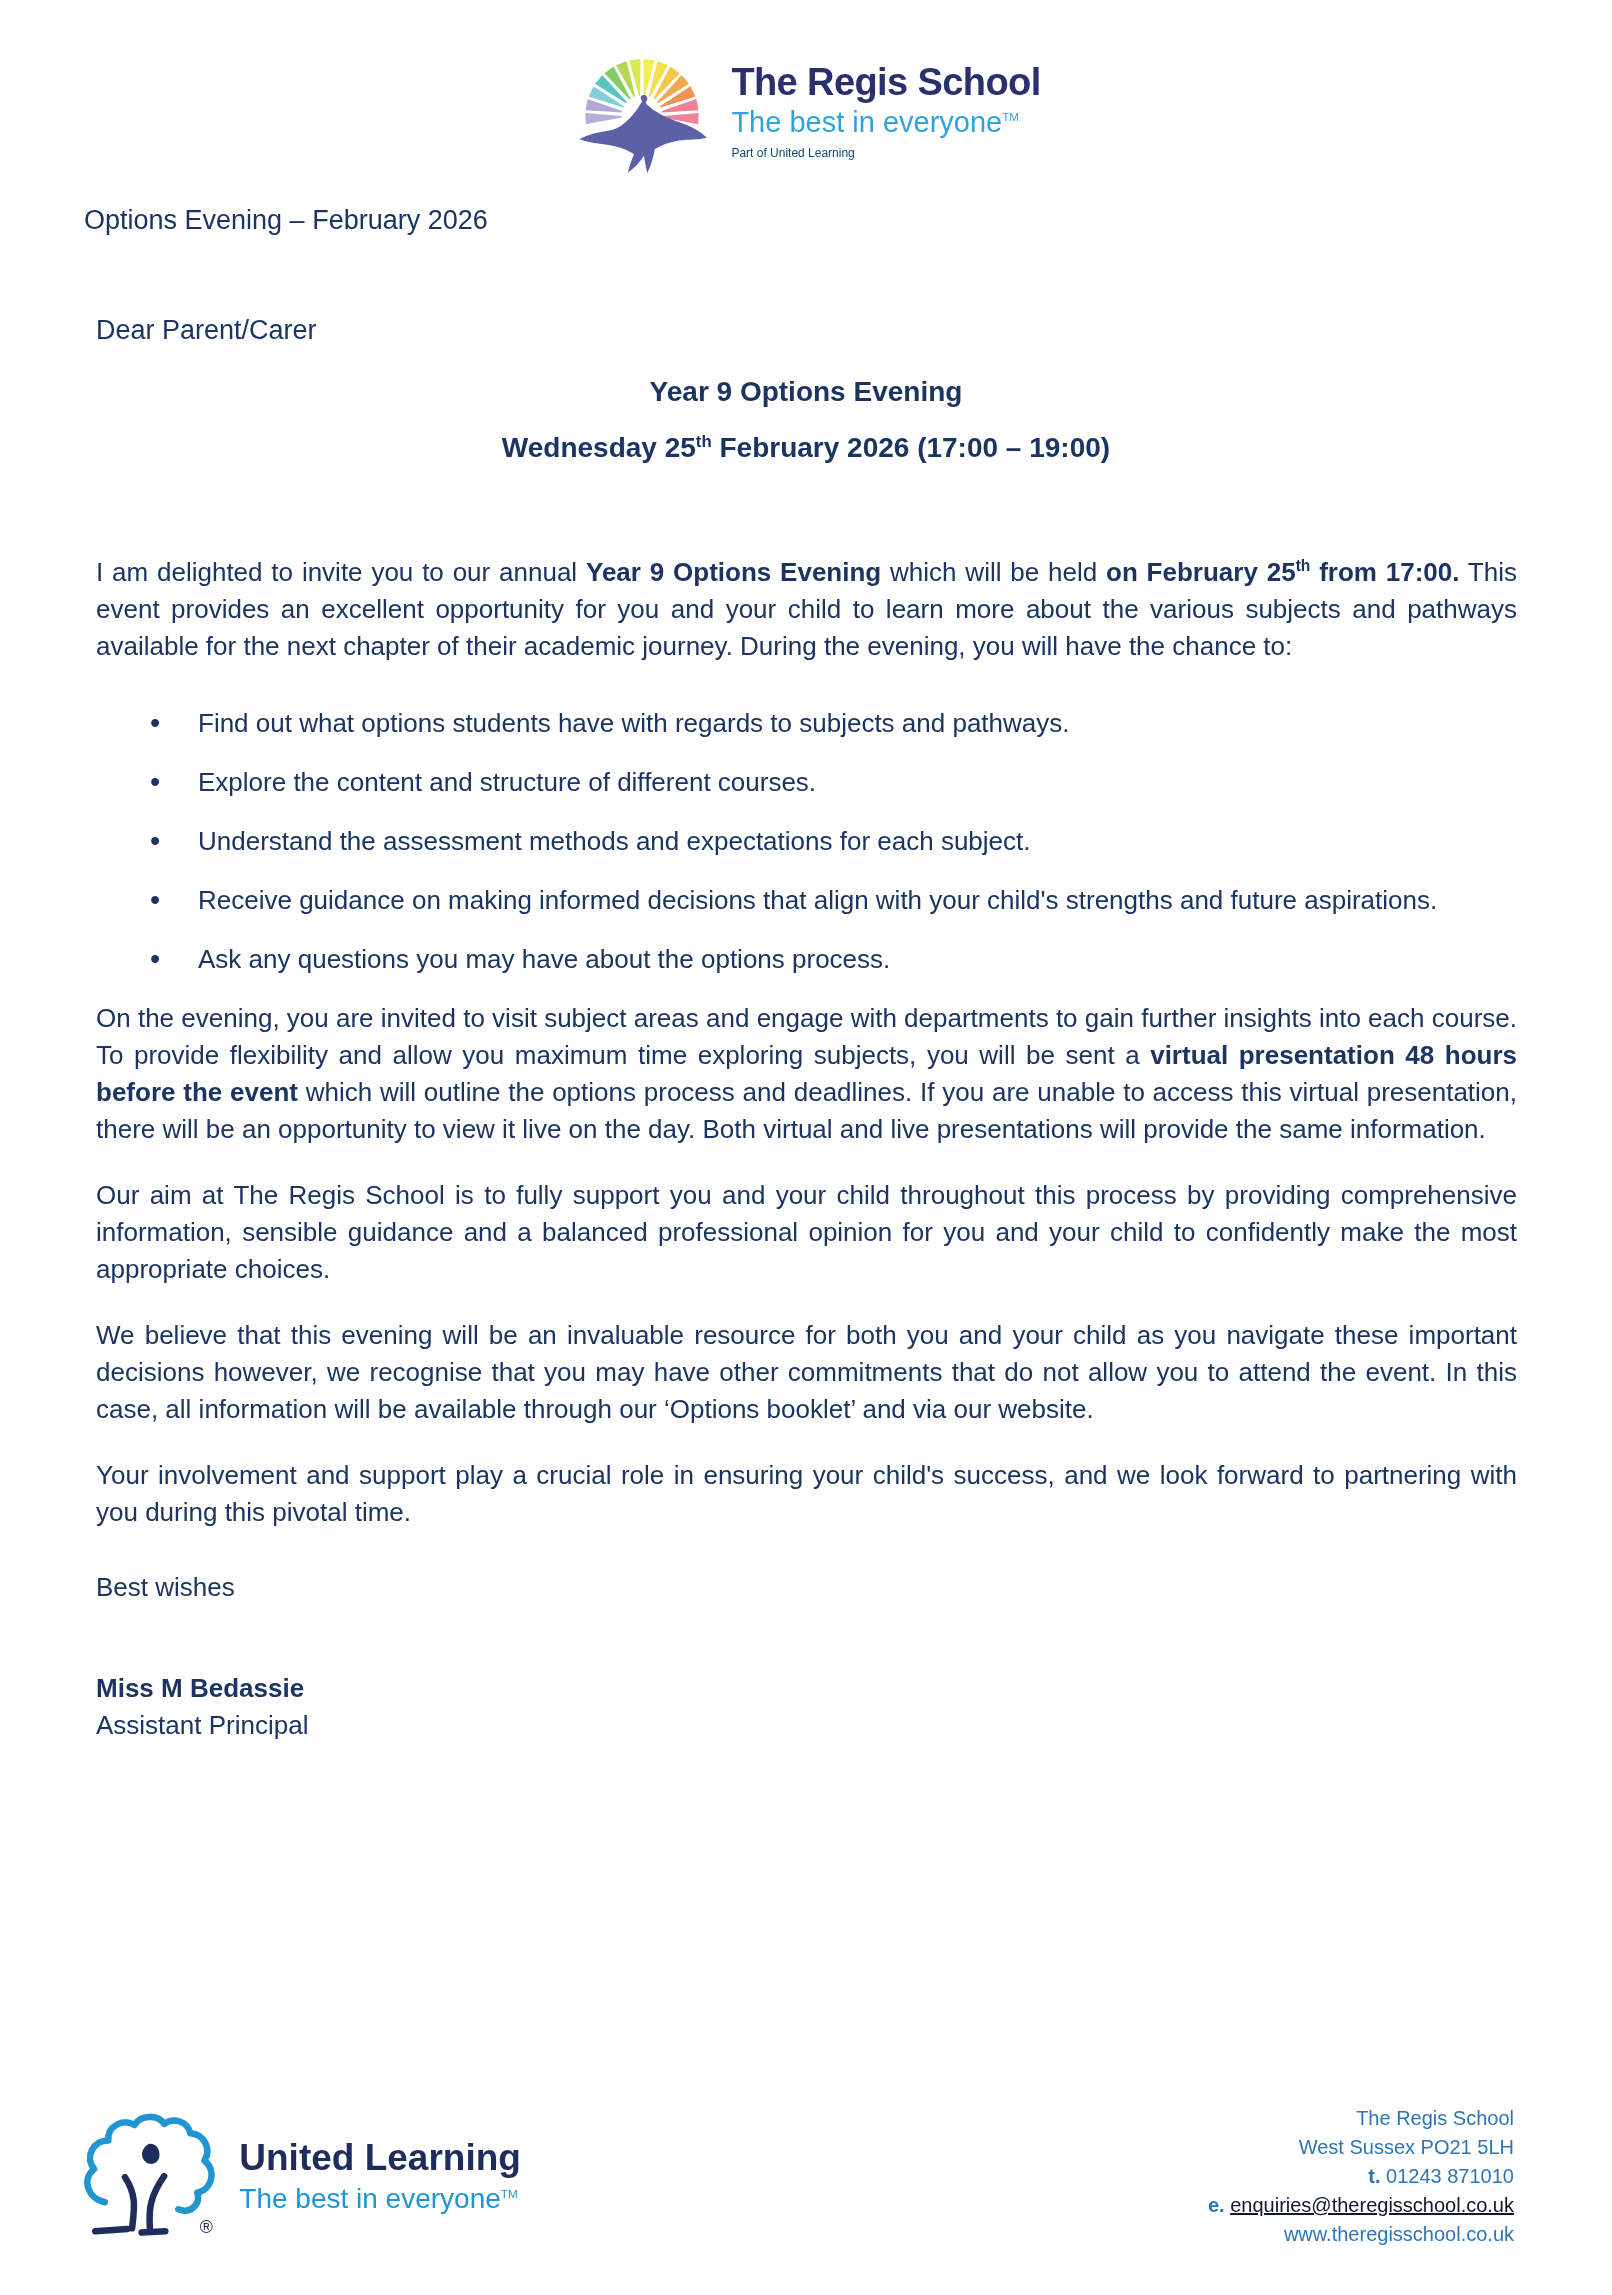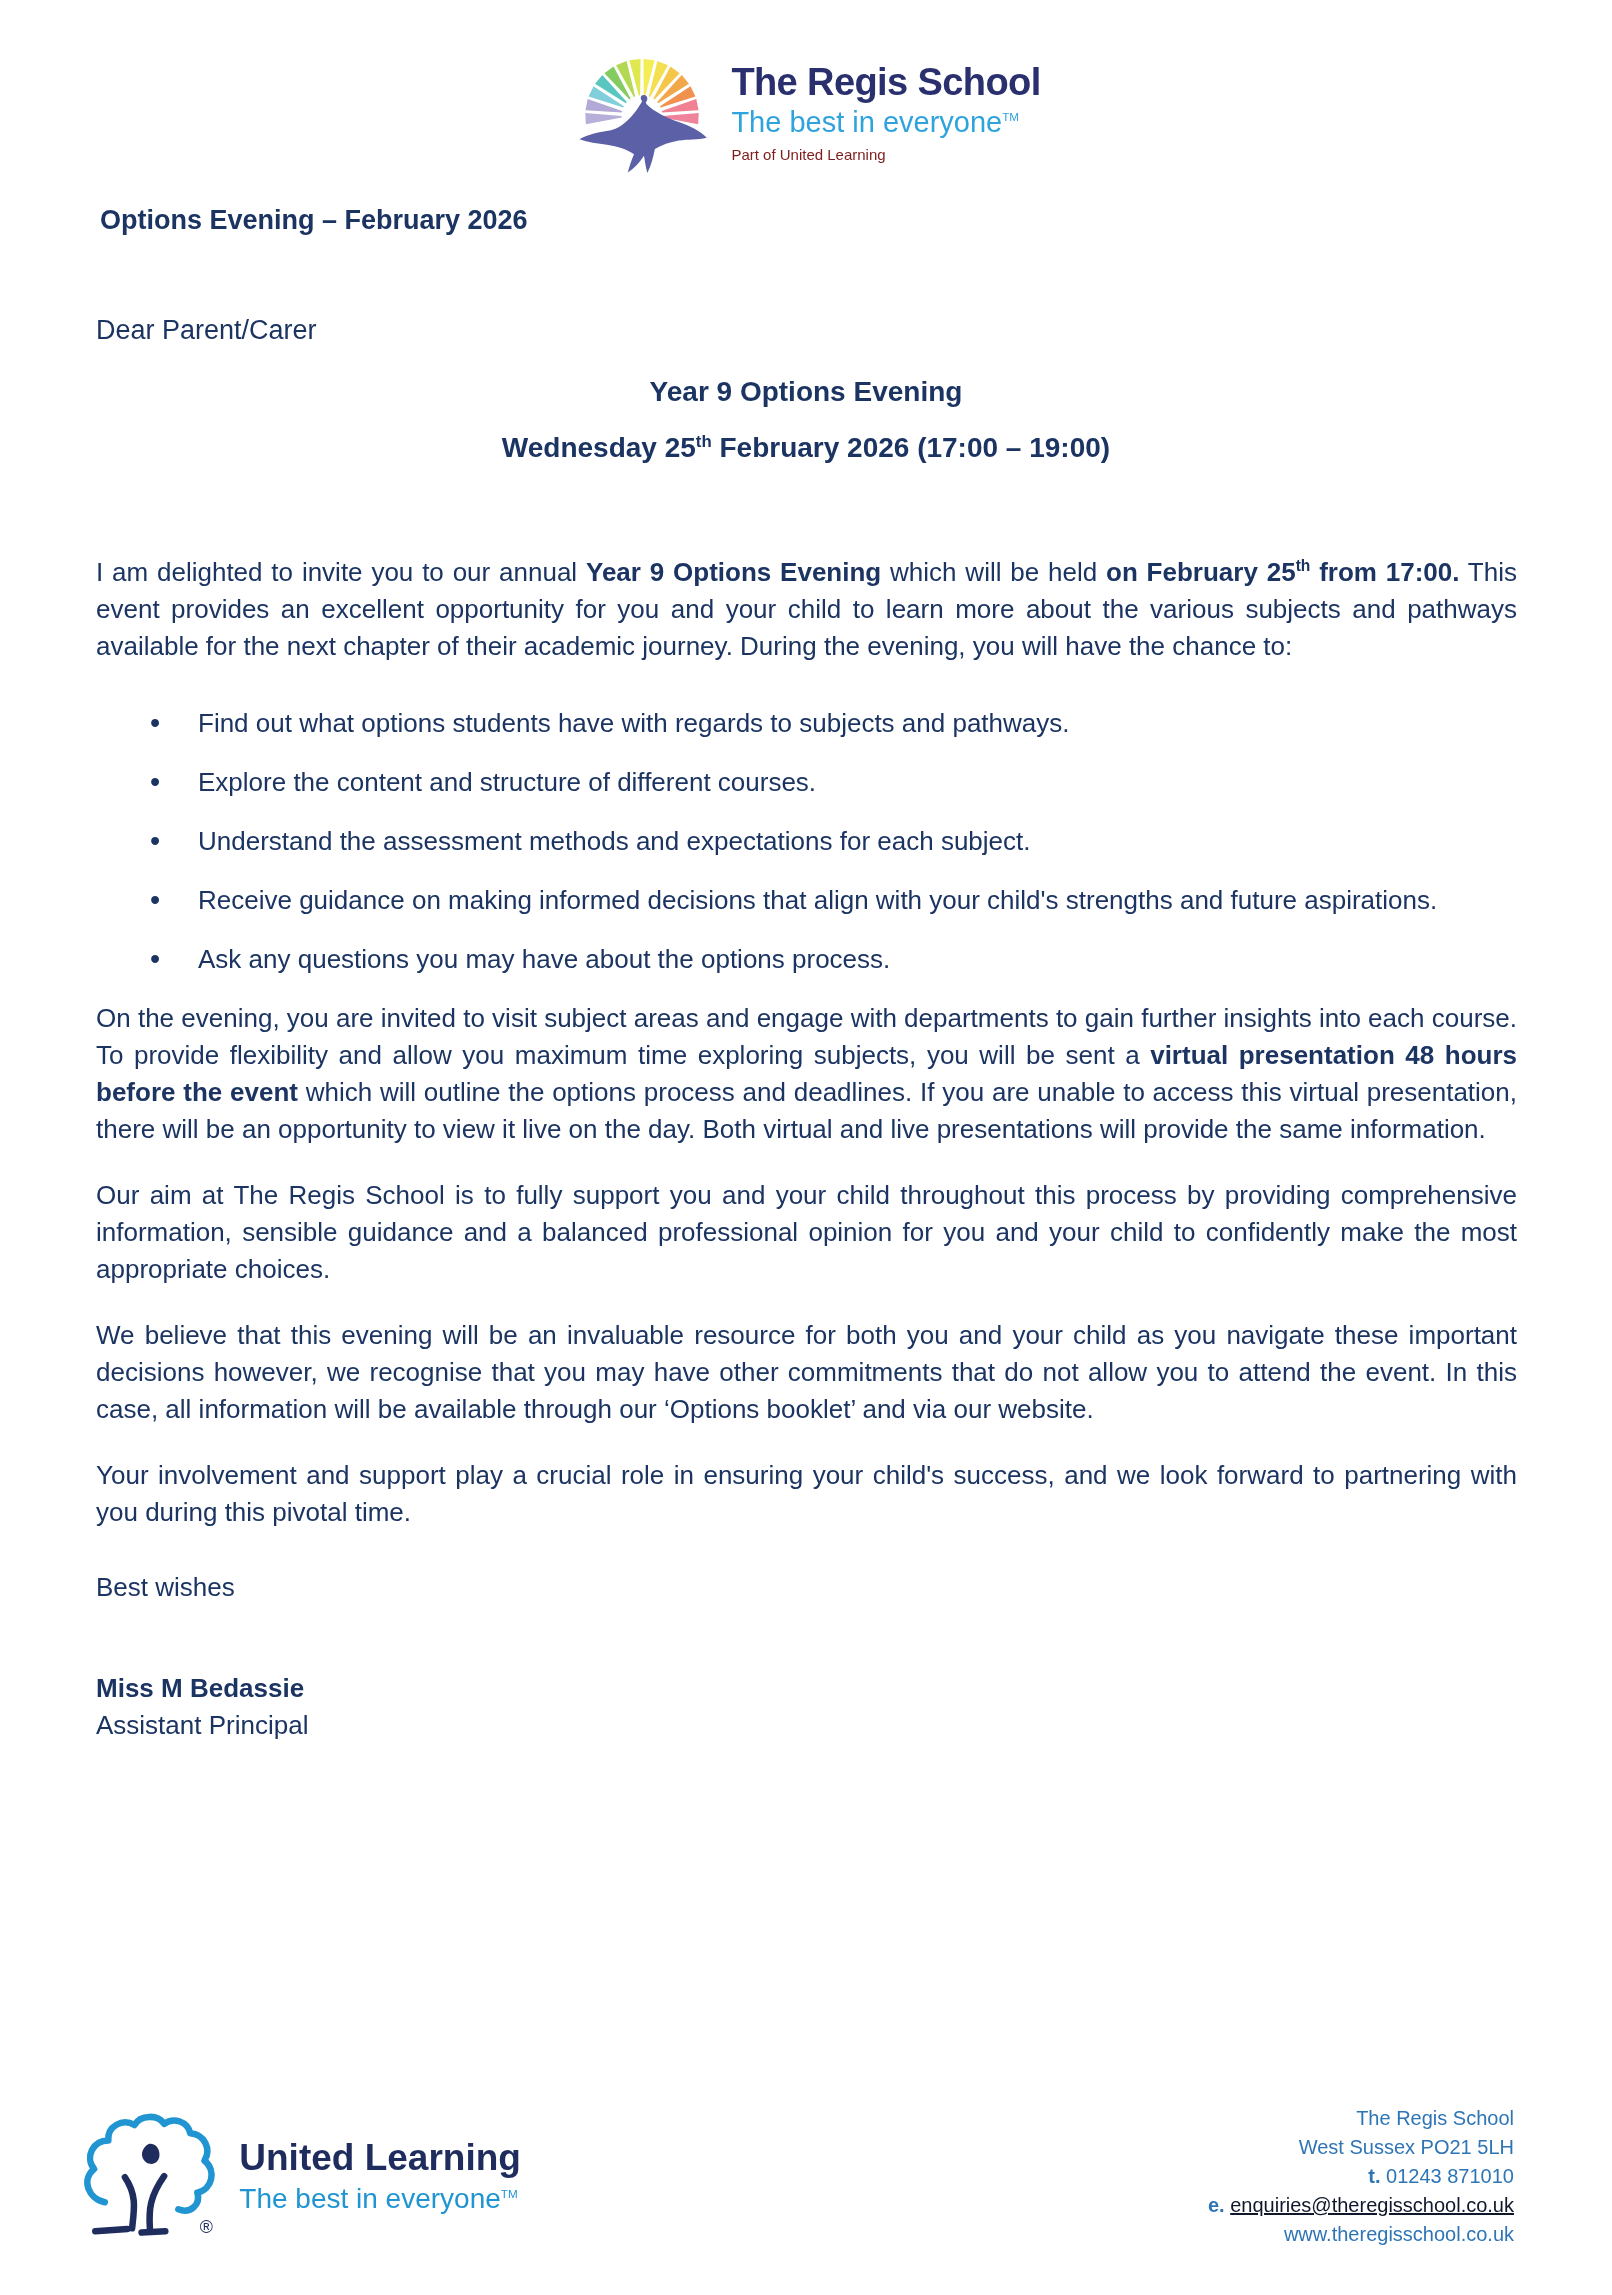--- a/index.html
+++ b/index.html
@@ -14,23 +14,23 @@
   
   .logo-block{
     position:absolute;top:45px;left:0;right:0;
     display:flex;justify-content:center;align-items:flex-start;gap:18px;
   }
   .logo-graphic{width:142px;height:129px;display:block;}
   .logo-text{padding-top:18px;}
   .logo-name{font-size:38px;font-weight:bold;color:#2a2f6e;letter-spacing:-0.6px;line-height:1;}
   .logo-tagline{font-size:29px;color:#2fa3dc;line-height:1;margin-top:6.5px;}
   .logo-tagline sup{font-size:11.7px;}
-  .logo-sub{font-size:15px;color:#7f1d1d;margin-top:10.4px;line-height:1;}
+  .logo-sub{font-size:12px;color:#0c4a6e;margin-top:10.4px;line-height:1;}
   
-  .subject{position:absolute;left:100px;top:205px;font-size:27px;font-weight:bold;}
+  .subject{position:absolute;left:84px;top:205px;font-size:27px;font-weight:normal;}
   .salutation{position:absolute;left:96px;top:315px;font-size:27px;}
   .h-center{position:absolute;left:0;right:0;text-align:center;font-size:28px;font-weight:bold;}
   .h1{top:376px;}
   .h2{top:432px;}
   sup{font-size:60%;line-height:0;}
   
   .content{
     position:absolute;left:96px;top:554px;width:1421px;
     font-size:26px;line-height:37px;text-align:justify;
   }

